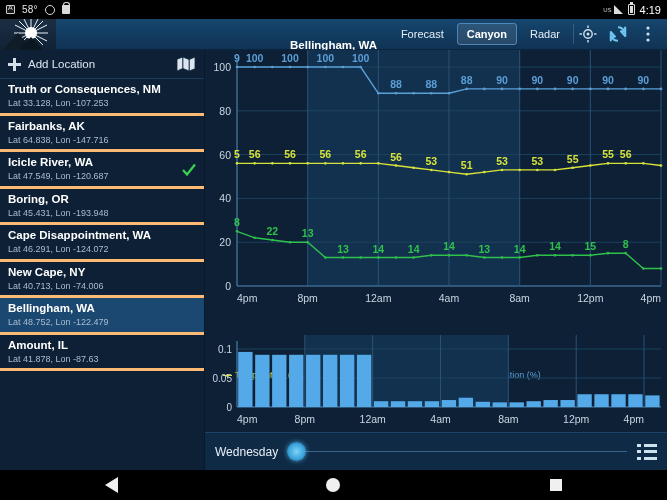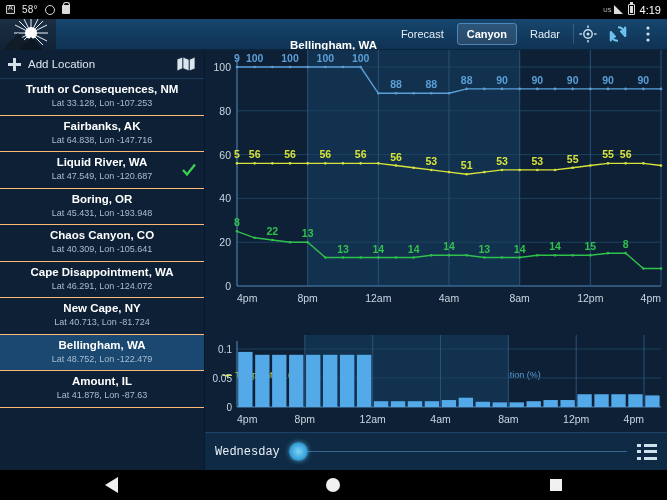--- a/index.html
+++ b/index.html
@@ -62,22 +62,22 @@
   .addloc { height:29px; display:flex; align-items:center; padding:0 8px;
     border-bottom:1px solid #1b3category; border-bottom:1px solid #1c3category;
     border-bottom:1px solid #1b3a58; }
   .plus { width:13px; height:13px; position:relative; margin-right:7px; }
   .plus::before,.plus::after { content:""; position:absolute; background:#d4dfe9; }
   .plus::before { left:0; top:5px; width:13px; height:3px; }
   .plus::after { left:5px; top:0; width:3px; height:13px; }
   .addloc-label { font-size:11.5px; color:#dde6ef; }
   .mapico { margin-left:auto; width:20px; height:16px; }
 
-  .loc { height:36.5px; padding:3px 8px 0 8px; border-bottom:1px solid #fdba74;
-    position:relative;text-align:center; }
+  .loc { height:36.5px; padding:3px 8px 0 8px; border-bottom:3px solid #fdba74;
+    position:relative; }
   .loc.sel { background:#1b4870; }
   .loc-name { font-size:11.5px; font-weight:bold; color:#ffffff; line-height:15px; }
   .loc-coord { font-size:9px; color:#a9bdd0; line-height:12px; }
   .check { position:absolute; right:8px; top:11px; width:14px; height:14px; }
 
   
   .charts { position:absolute; left:205px; top:50px; right:0; bottom:30px;
     background:#0d2036; }
   .chartbox { position:absolute; left:0; top:0; width:462px; height:285px; }
   .precipbox { position:absolute; left:0; top:285px; width:462px; height:145px; }
@@ -90,21 +90,21 @@
   .lg { display:flex; align-items:center; gap:3px; }
   .lgdash { width:9px; height:0; border-top:1px solid currentColor; position:relative; }
   .lgdash::after { content:""; position:absolute; left:3px; top:-1.5px; width:3px; height:3px;
     background:currentColor; border-radius:50%; }
   .lgsq { width:5px; height:5px; background:currentColor; }
 
   
   .daybar { position:absolute; left:205px; right:0; bottom:30px; height:38px;
     background:#0f2a45; border-top:1px solid #1d4straight; border-top:1px solid #1d4468;
     display:flex; align-items:center; padding:0 10px; }
-  .dayname { font-size:12px; color:#e9f0f7; margin-right:9px;font-family:Liberation Mono, monospace; }
+  .dayname { font-size:12px; color:#e9f0f7; margin-right:9px; }
   .slider { flex:1; height:18px; position:relative; display:flex; align-items:center; }
   .strack { position:absolute; left:0; right:0; height:1px; background:#3a648c; }
   .sthumb { position:absolute; left:0; width:19px; height:19px; border-radius:50%;
     background:radial-gradient(circle,#7fd2f5 0%,#3aa5de 55%,rgba(58,165,222,.35) 100%);
     box-shadow:0 0 5px rgba(90,190,240,.75); }
   .listico { width:20px; height:16px; margin-left:10px; display:flex; flex-direction:column;
     justify-content:space-between; }
   .listrow { display:flex; align-items:center; gap:3px; }
   .listrow i { display:block; width:4px; height:3px; background:#cfe0ef; }
   .listrow b { display:block; width:13px; height:3px; background:#cfe0ef; }
@@ -217,43 +217,39 @@
 
     <div class="loc">
       <div class="loc-name">Truth or Consequences, NM</div>
       <div class="loc-coord">Lat 33.128, Lon -107.253</div>
     </div>
     <div class="loc">
       <div class="loc-name">Fairbanks, AK</div>
       <div class="loc-coord">Lat 64.838, Lon -147.716</div>
     </div>
     <div class="loc">
-      <div class="loc-name">Liquid River, WA</div>
+      <div class="loc-name">Icicle River, WA</div>
       <div class="loc-coord">Lat 47.549, Lon -120.687</div>
       <span class="check">
         <svg width="14" height="14" viewBox="0 0 14 14">
           <path d="M1 7 L5 11.5 L13 1.5" fill="none" stroke="#3ad14e" stroke-width="2.3"></path>
         </svg>
       </span>
     </div>
     <div class="loc">
       <div class="loc-name">Boring, OR</div>
       <div class="loc-coord">Lat 45.431, Lon -193.948</div>
     </div>
     <div class="loc">
-      <div class="loc-name">Chaos Canyon, CO</div>
-      <div class="loc-coord">Lat 40.309, Lon -105.641</div>
-    </div>
-    <div class="loc">
       <div class="loc-name">Cape Disappointment, WA</div>
       <div class="loc-coord">Lat 46.291, Lon -124.072</div>
     </div>
     <div class="loc">
       <div class="loc-name">New Cape, NY</div>
-      <div class="loc-coord">Lat 40.713, Lon -81.724</div>
+      <div class="loc-coord">Lat 40.713, Lon -74.006</div>
     </div>
     <div class="loc sel">
       <div class="loc-name">Bellingham, WA</div>
       <div class="loc-coord">Lat 48.752, Lon -122.479</div>
     </div>
     <div class="loc">
       <div class="loc-name">Amount, IL</div>
       <div class="loc-coord">Lat 41.878, Lon -87.63</div>
     </div>
   </div>

